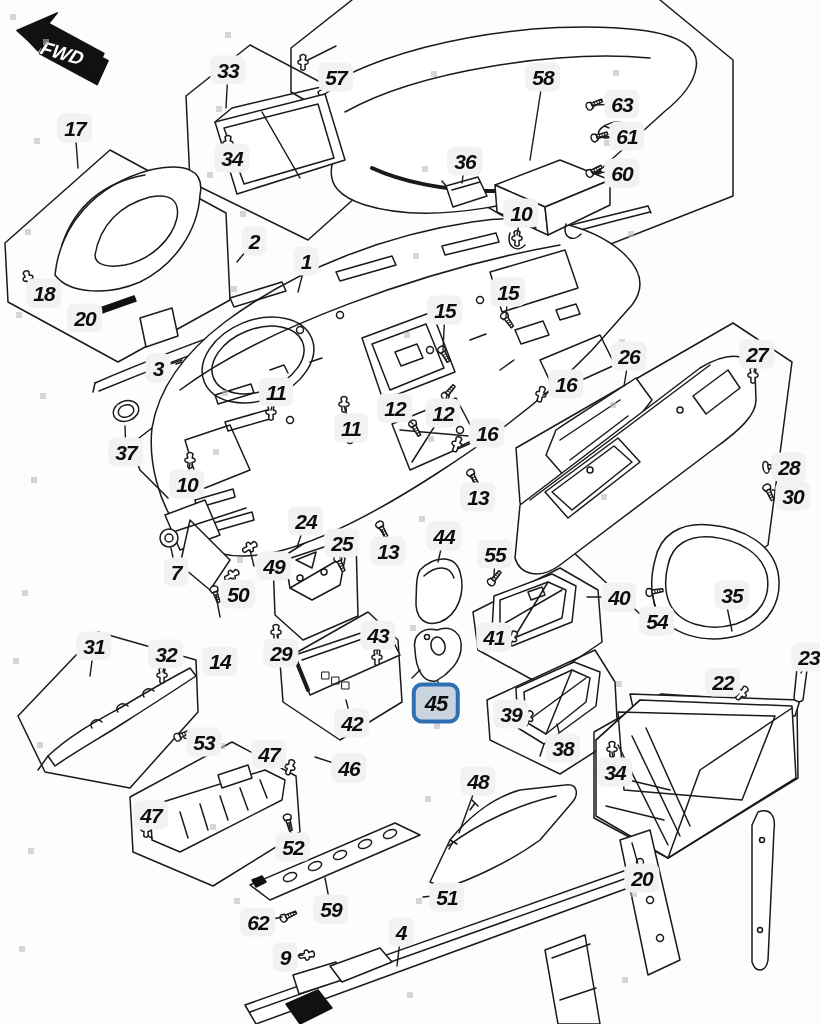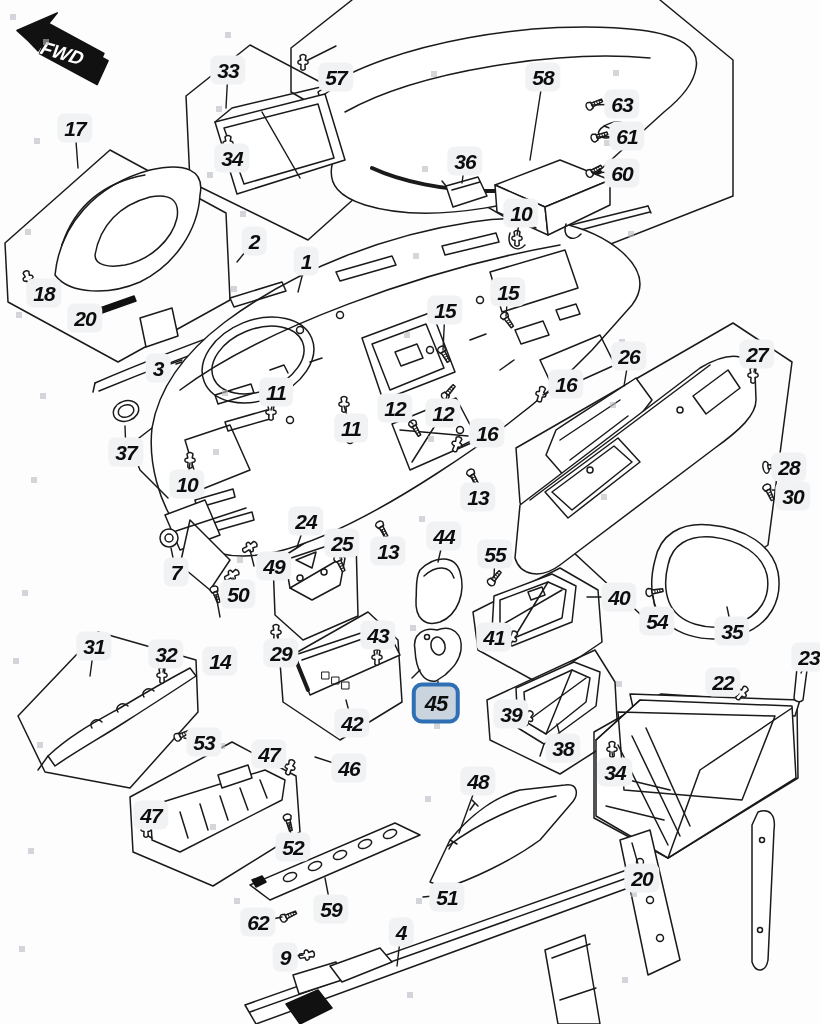--- a/index.html
+++ b/index.html
@@ -472,21 +472,21 @@
       <div class="callout" style="left: 444px; top: 536px;">44</div>
       <div class="callout" style="left: 342px; top: 543px;">25</div>
       <div class="callout" style="left: 388px; top: 551px;">13</div>
       <div class="callout" style="left: 495px; top: 554px;">55</div>
       <div class="callout" style="left: 254px; top: 566px; margin-left: 20px;">49</div>
       <div class="callout" style="left: 176px; top: 572px;">7</div>
       <div class="callout" style="left: 238px; top: 594px;">50</div>
       <div class="callout" style="left: 619px; top: 597px;">40</div>
       <div class="callout" style="left: 220px; top: 617px; margin-top: 44px;">14</div>
       <div class="callout" style="left: 657px; top: 621px;">54</div>
-      <div class="callout" style="left: 732px; top: 631px;">35</div>
+      <div class="callout" style="left: 732px; top: 595px;">35</div>
       <div class="callout" style="left: 494px; top: 637px;">41</div>
       <div class="callout" style="left: 378px; top: 635px;">43</div>
       <div class="callout" style="left: 94px; top: 646px;">31</div>
       <div class="callout" style="left: 166px; top: 654px;">32</div>
       <div class="callout" style="left: 281px; top: 653px;">29</div>
       <div class="callout" style="left: 809px; top: 657px;">23</div>
       <div class="callout" style="left: 723px; top: 682px;">22</div>
       <div class="callout hl" style="left: 436px; top: 703px;">45</div>
       <div class="callout" style="left: 511px; top: 714px;">39</div>
       <div class="callout" style="left: 352px; top: 723px;">42</div>

